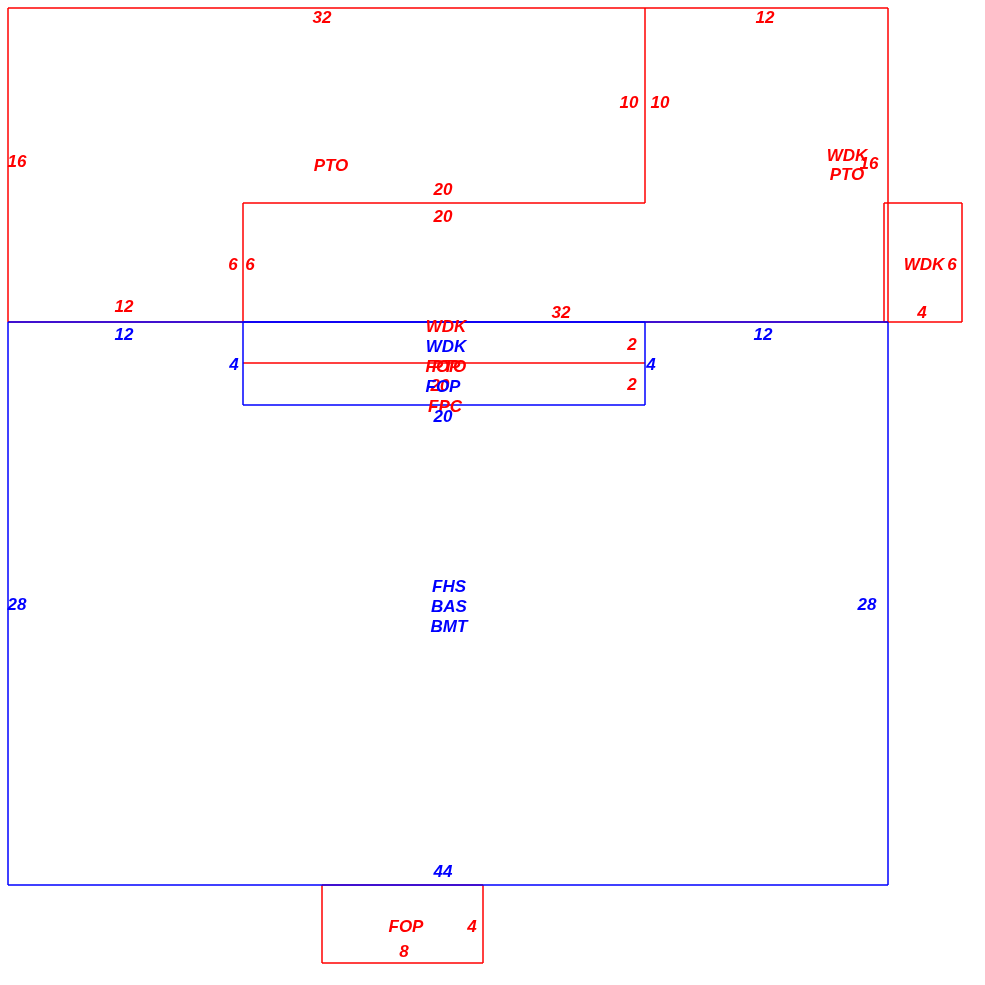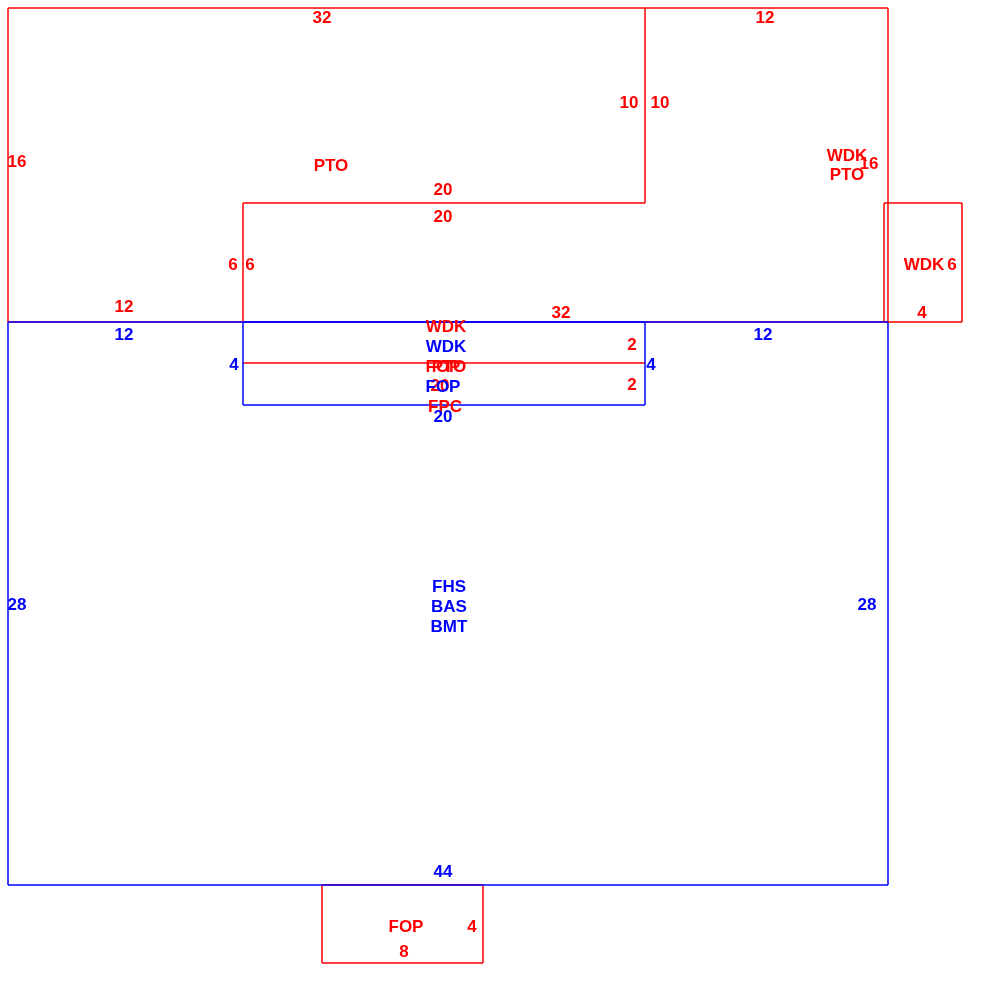--- a/index.html
+++ b/index.html
@@ -9,20 +9,21 @@
     width: 985px;
     height: 985px;
     overflow: hidden;
     font-family: "Liberation Sans", sans-serif;
   }
   #sketch-wrap {
     position: relative;
     width: 912px;
     height: 985px;
     background: #ffffff;
+    font-style: italic;
   }
   svg {
     display: block;
   }
   svg text {
     font-family: "Liberation Sans", sans-serif;
     font-weight: bold;
     font-size: 17px;
   }
 </style>

